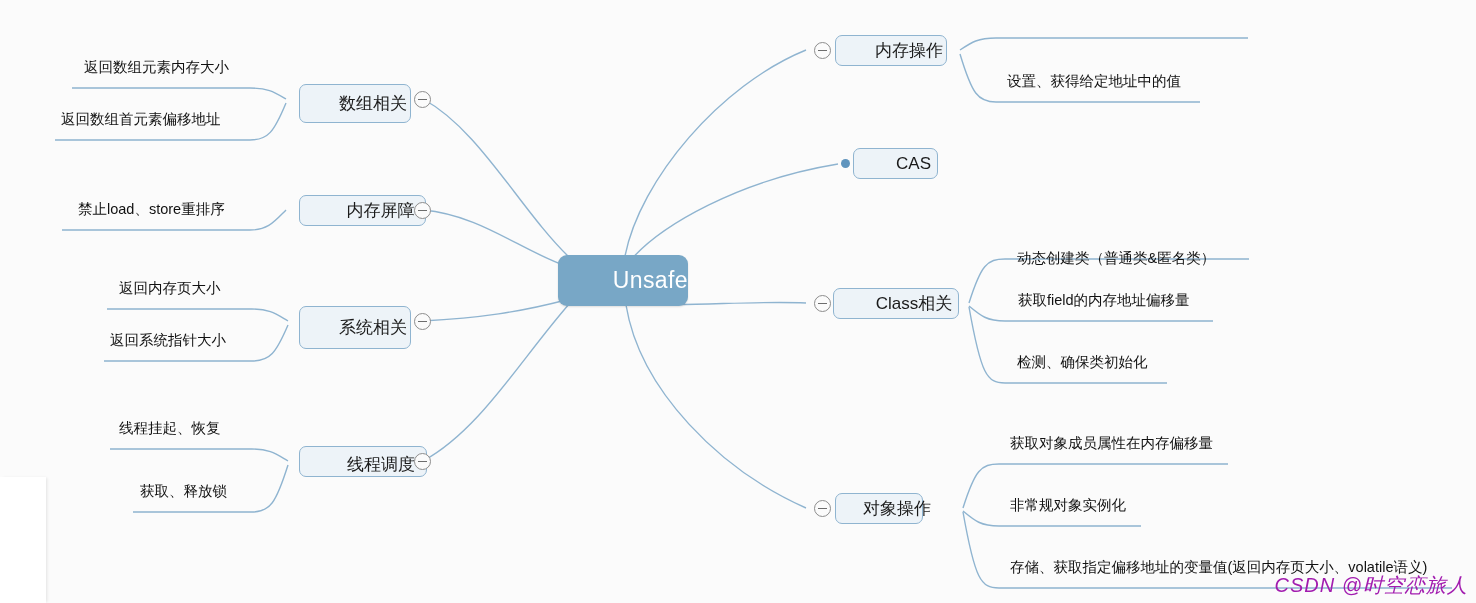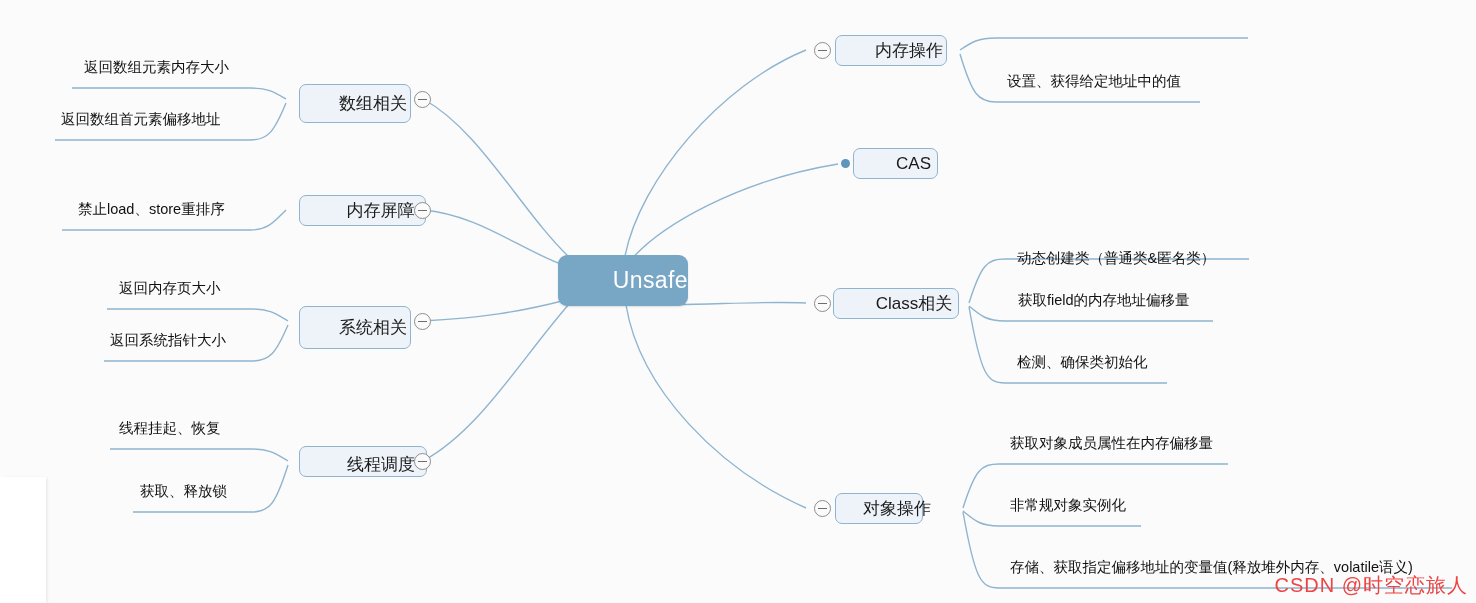--- a/index.html
+++ b/index.html
@@ -95,25 +95,26 @@
     width: 9px;
     height: 9px;
     border-radius: 50%;
     background: #5f94bd;
   }
   #watermark {
     position: absolute;
     z-index: 5;
     right: 8px;
     bottom: 4px;
-    color: #ef4444;
+    color: #a21caf;
     font-size: 20px;
     letter-spacing: 1px;
     white-space: nowrap;
     user-select: none;
+    font-style: italic;
   }
 </style>
 </head>
 <body>
 
 <div id="canvas">
 
   <div id="panel-edge"></div>
 
   <svg id="wires" viewBox="0 0 1476 603" preserveAspectRatio="none" xmlns="http://www.w3.org/2000/svg">
@@ -202,17 +203,17 @@
   <div class="leaf-label" style="left:1017px; top:229px;margin-top:20px;">动态创建类（普通类&amp;匿名类）</div>
   <div class="leaf-label" style="left:1018px; top:291px;">获取field的内存地址偏移量</div>
   <div class="leaf-label" style="left:1017px; top:353px;">检测、确保类初始化</div>
 
   <div class="node node-branch" style="left:835px; top:493px; width:88px; height:31px;">
     <span>对象操作</span>
   </div>
   <div class="toggle" style="left:814px; top:500px;"></div>
   <div class="leaf-label" style="left:1010px; top:434px;">获取对象成员属性在内存偏移量</div>
   <div class="leaf-label" style="left:1010px; top:496px;">非常规对象实例化</div>
-  <div class="leaf-label" style="left:1010px; top:558px;">存储、获取指定偏移地址的变量值(释放堆外内存、volatile语义)</div>
+  <div class="leaf-label" style="left:1010px; top:558px;">存储、获取指定偏移地址的变量值(返回内存页大小、volatile语义)</div>
 
   <div id="watermark">CSDN @时空恋旅人</div>
 
 </div>
 
 </body></html>

